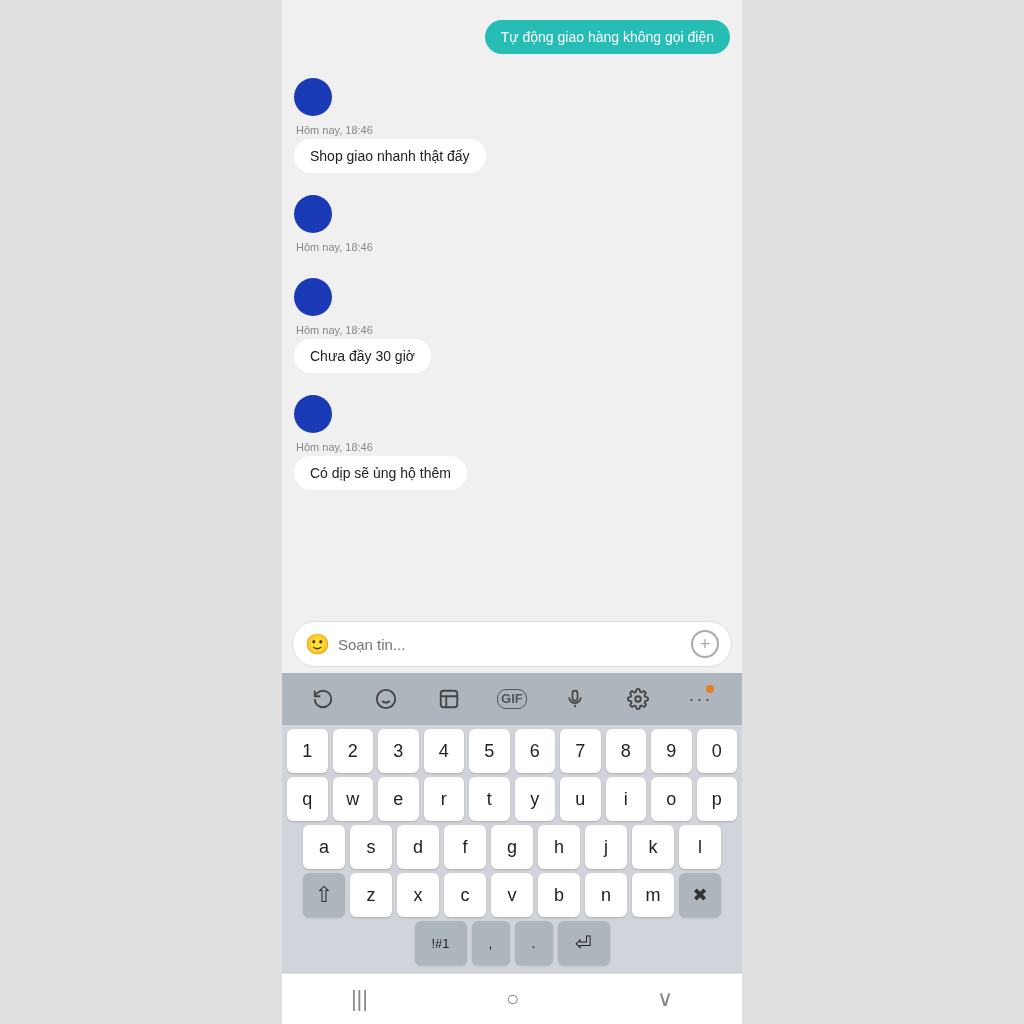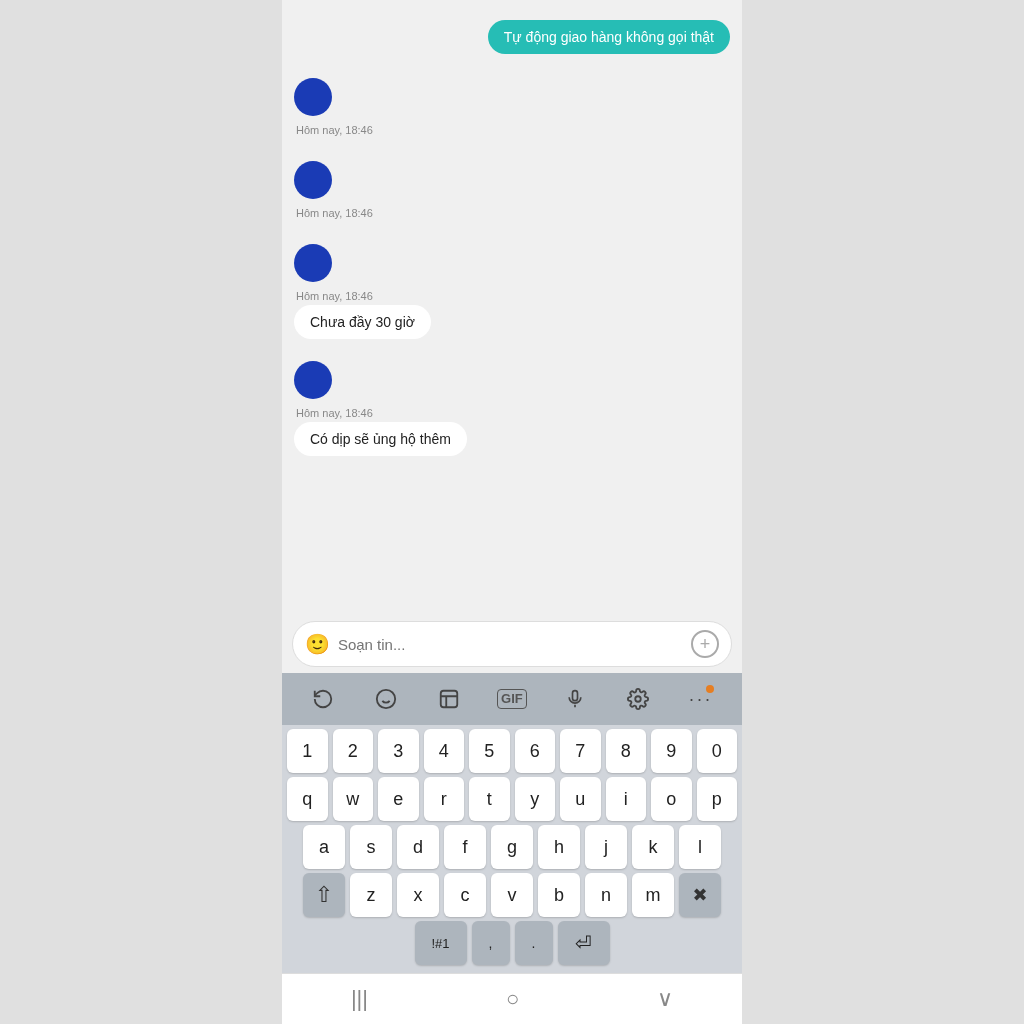--- a/index.html
+++ b/index.html
@@ -233,27 +233,28 @@
     }
   </style>
 </head>
 <body>
 
 <div class="phone-container">
 
   <div class="chat-area">
 
     <div class="sent-row">
-      <div class="sent-bubble">Tự động giao hàng không gọi thật</div>
+      <div class="sent-bubble">Tự động giao hàng không gọi điện</div>
     </div>
 
     <div class="received-row">
       <div class="avatar"></div>
       <div class="message-group">
         <div class="message-time">Hôm nay, 18:46</div>
+        <div class="received-bubble">Shop giao nhanh thật đấy</div>
       </div>
     </div>
 
     <div class="received-row">
       <div class="avatar"></div>
       <div class="message-group">
         <div class="message-time">Hôm nay, 18:46</div>
       </div>
     </div>
 
@@ -299,21 +300,21 @@
             <line x1="15" y1="9" x2="15.01" y2="9" stroke-width="3"></line>
           </svg>
       </div>
       <div class="tb-icon">
         <svg width="22" height="22" viewBox="0 0 24 24" fill="none" stroke="#444" stroke-width="2">
             <rect x="3" y="3" width="18" height="18" rx="3"></rect>
             <path d="M3 9h18M9 21V9"></path>
           </svg>
       </div>
       <div class="tb-icon">
-        <span style="font-size:13px;font-weight:700;color:#555;border:1.5px solid #555;border-radius:4px;padding:1px 3px;line-height:1.2">GIF</span>
+        <span style="font-size:13px;font-weight:700;color:#555;border:1.5px solid #555;border-radius:9px;padding:1px 3px;line-height:1.2">GIF</span>
       </div>
       <div class="tb-icon">
         <svg width="20" height="22" viewBox="0 0 24 24" fill="none" stroke="#444" stroke-width="2">
             <rect x="9" y="2" width="6" height="12" rx="3"></rect>
             <path d="M5 10a7 7 0 0 0 14 0"></path>
             <line x1="12" y1="19" x2="12" y2="22"></line>
           </svg>
       </div>
       <div class="tb-icon">
         <svg width="22" height="22" viewBox="0 0 24 24" fill="none" stroke="#444" stroke-width="2">

